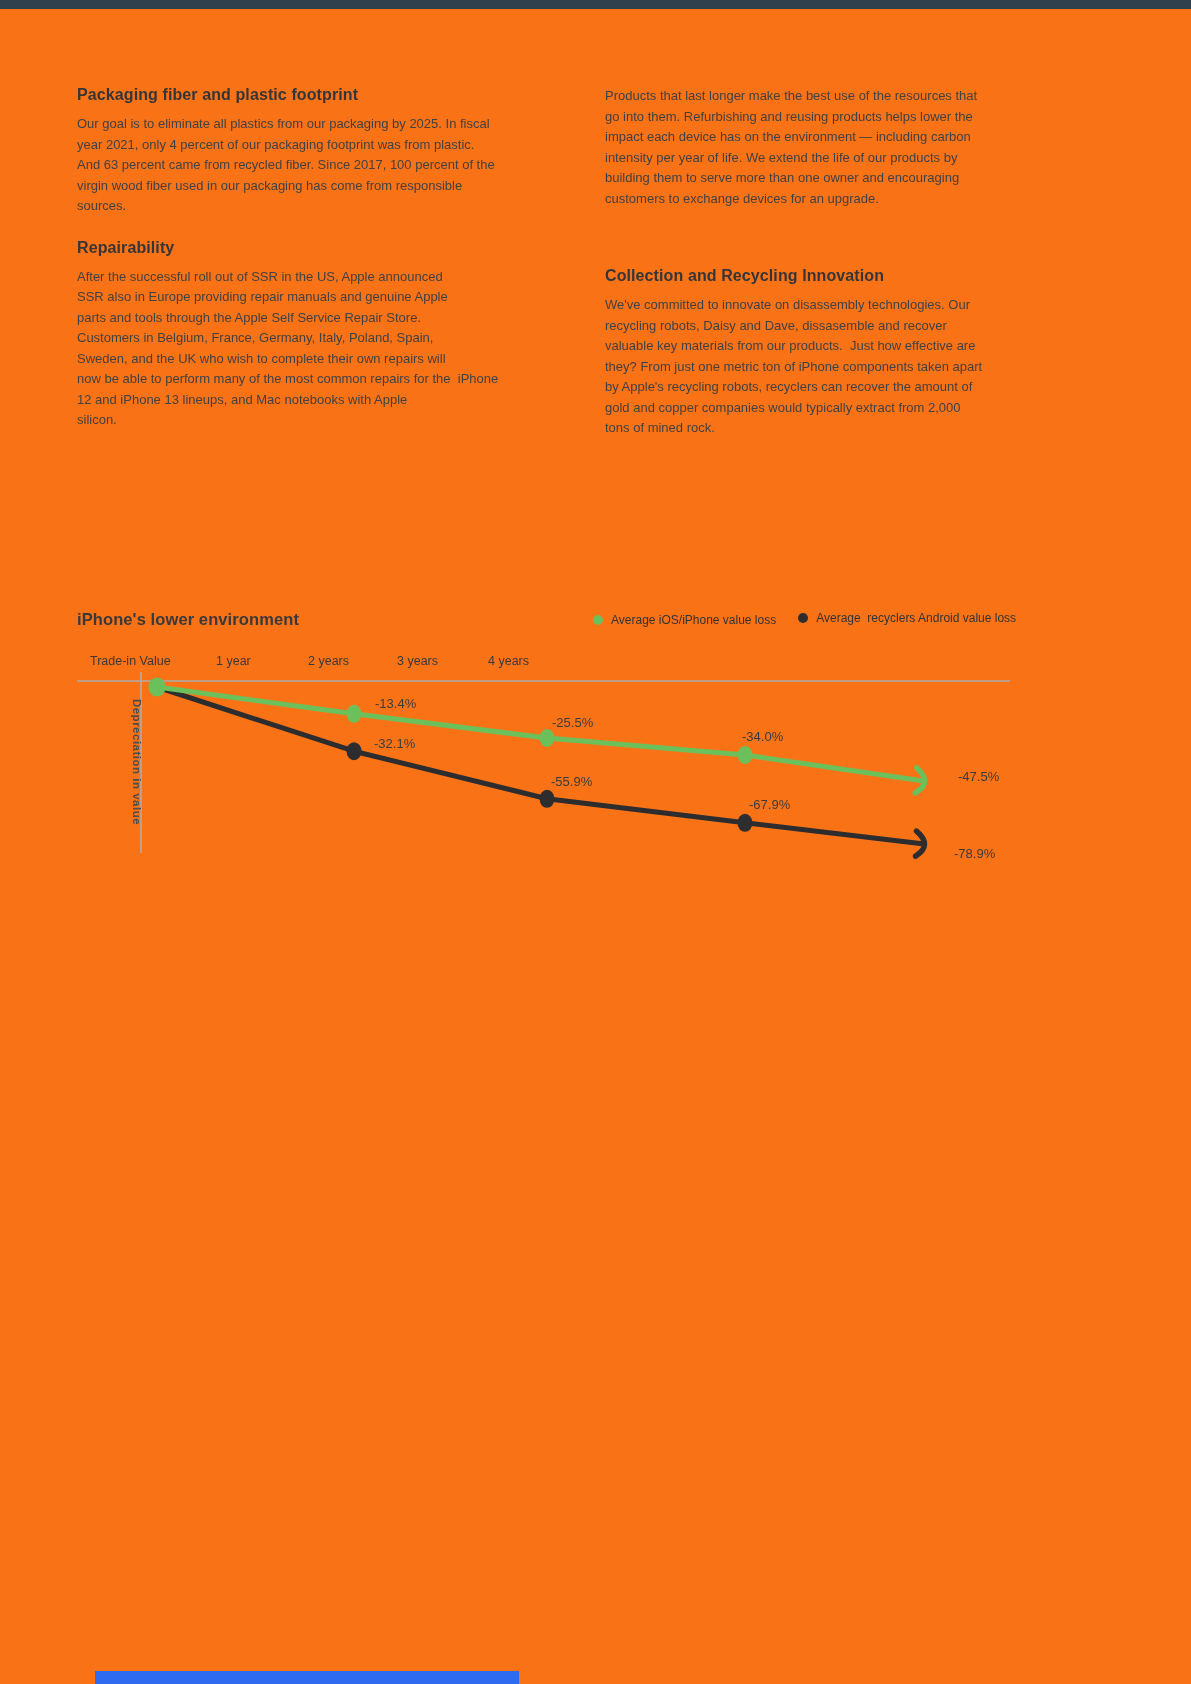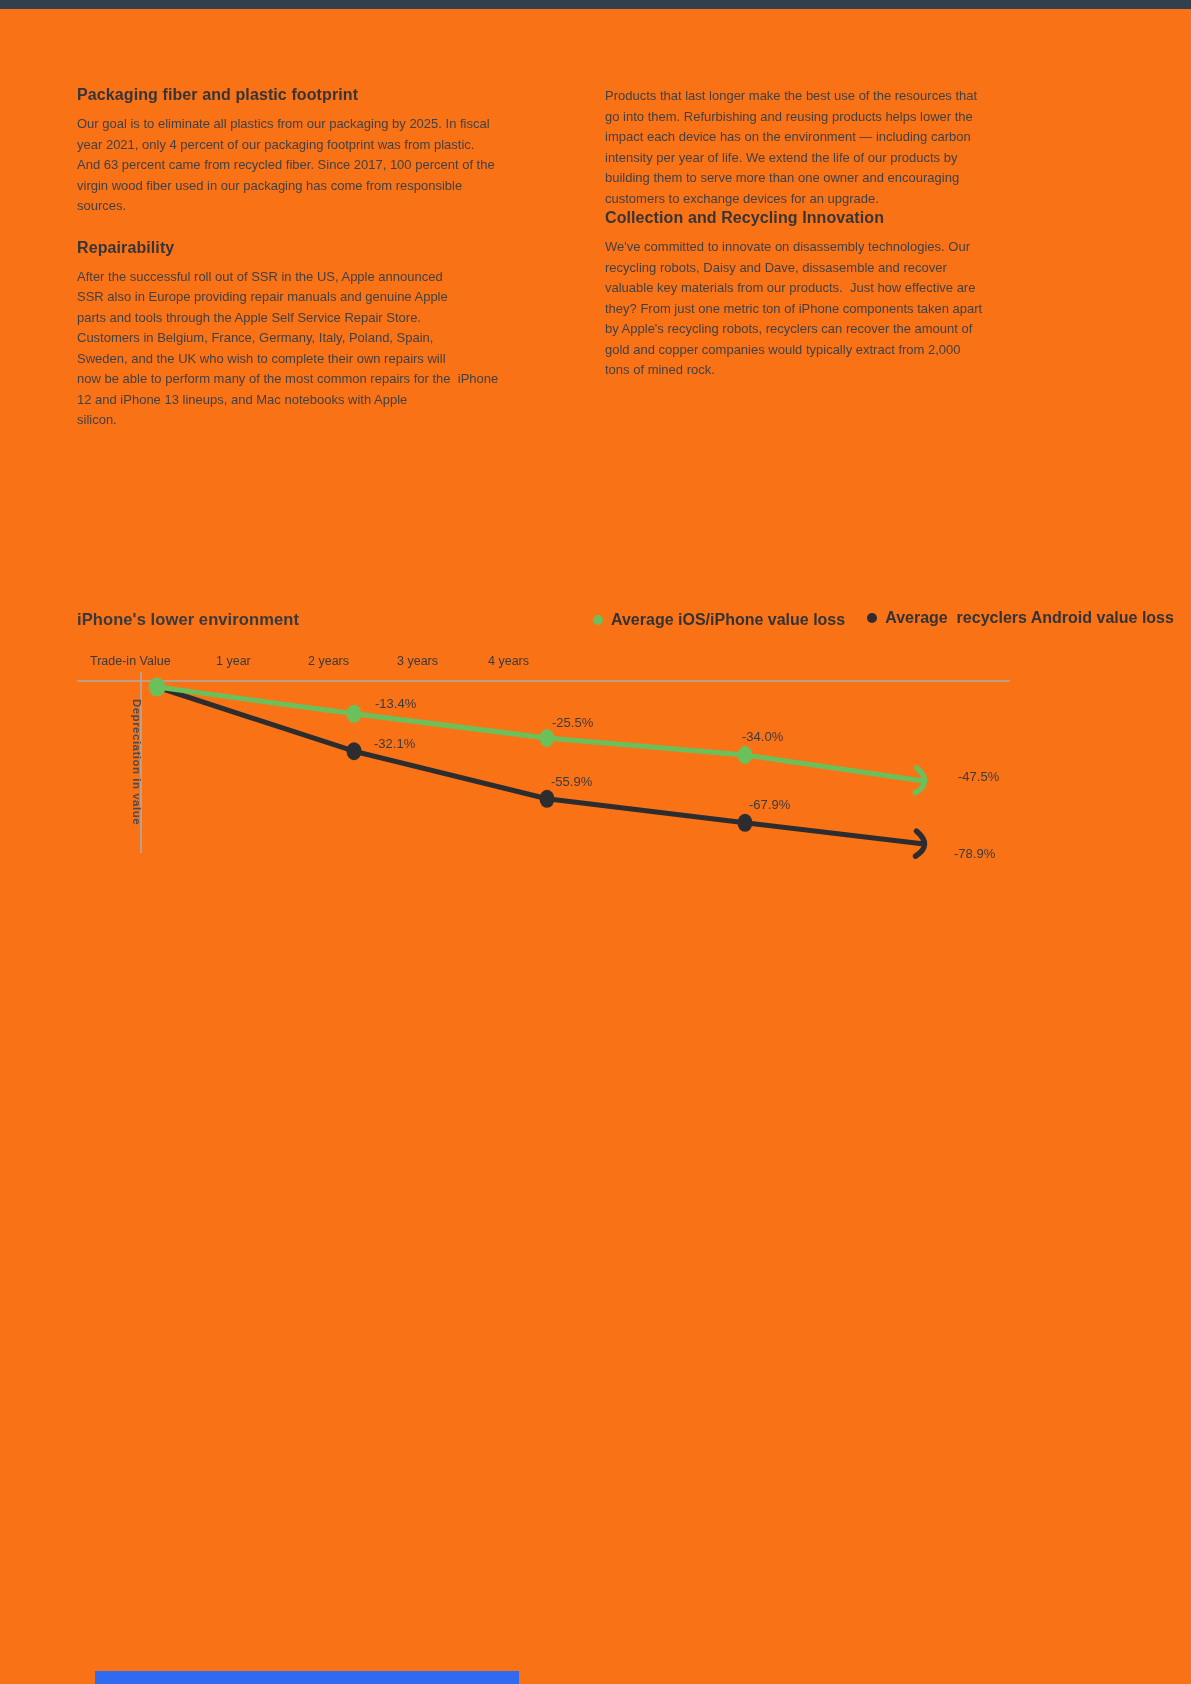--- a/index.html
+++ b/index.html
@@ -15,36 +15,36 @@
   .bottombar{position:absolute;left:95px;bottom:0;width:424px;height:13px;}
   .col{position:absolute;top:86px;}
   .col.left{left:77px;width:520px;}
   .col.right{left:605px;width:460px;}
   h3.sec{
     margin:0 0 10px 0;
     font-size:16px;font-weight:bold;color:#353538;
     letter-spacing:.1px;
   }
   h3.sec.repair{margin-top:17px;}
-  h3.sec.collect{}
+  h3.sec.collect{margin-top:58px;}
   p.body{
     margin:0 0 0 0;
     font-size:13px;line-height:20.5px;color:#414144;
     white-space:pre-wrap;
   }
   p.body.gap-after{margin-bottom:22px;}
   p.body.gap-before{margin-top:6px;}
   .chart-title{
     position:absolute;left:77px;top:610px;
     font-size:16.5px;font-weight:bold;color:#39393b;letter-spacing:.1px;
   }
   .legend{
     position:absolute;left:593px;top:612px;height:16px;
     display:flex;align-items:center;
-    font-size:16px;font-weight:700;color:#333335;
+    font-size:12px;font-weight:400;color:#333335;
   }
   .legend .dot{width:10px;height:10px;border-radius:50%;display:inline-block;margin-right:8px;flex:none;}
   .legend .lbl{white-space:pre;}
   .legend .item2{margin-left:22px;display:flex;align-items:center;position:relative;top:-2px;}
   .legend .item1{display:flex;align-items:center;}
   #chart-svg{position:absolute;left:0;top:595px;}
   #chart-svg text{font-family:"Liberation Sans","DejaVu Sans",sans-serif;}
   .xlab{font-size:12.5px;font-weight:500;fill:#39393b;}
   .ylab{font-size:11.5px;font-weight:bold;fill:#4c4c4e;letter-spacing:.5px;}
 </style>

